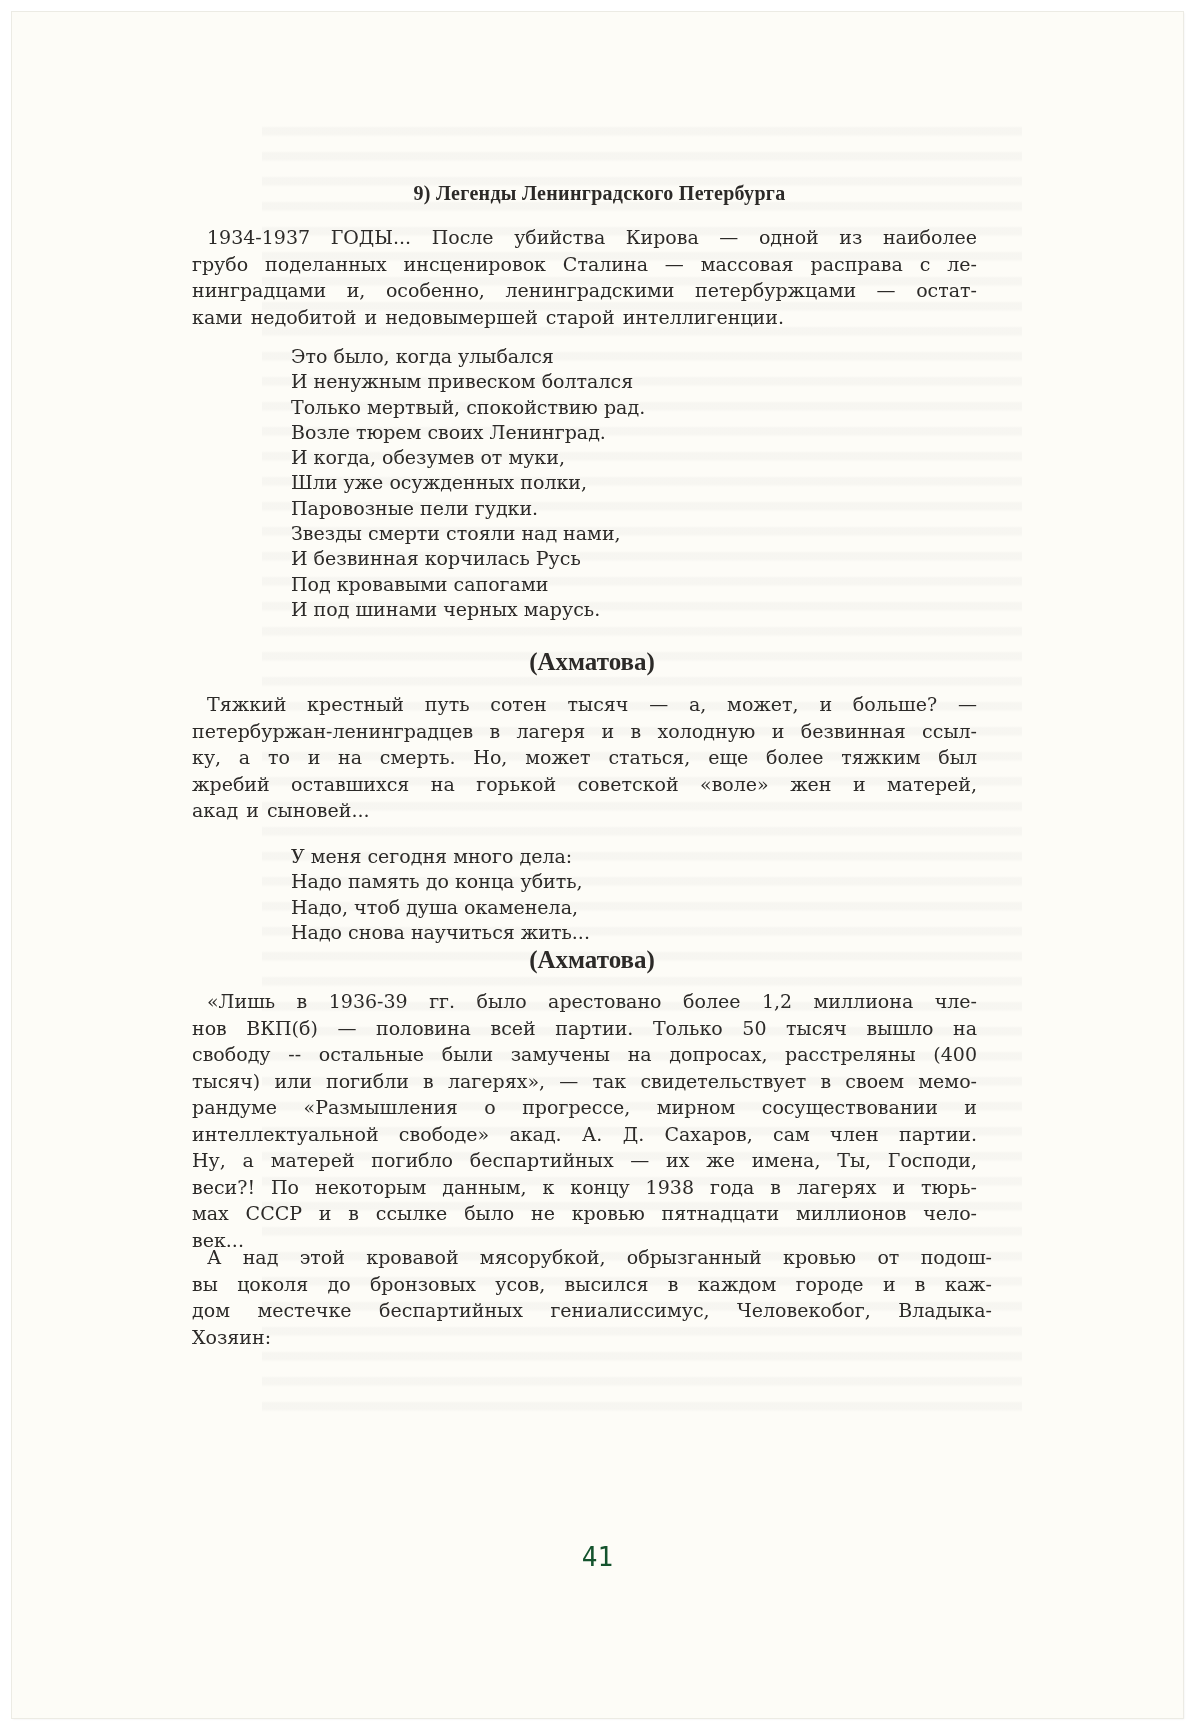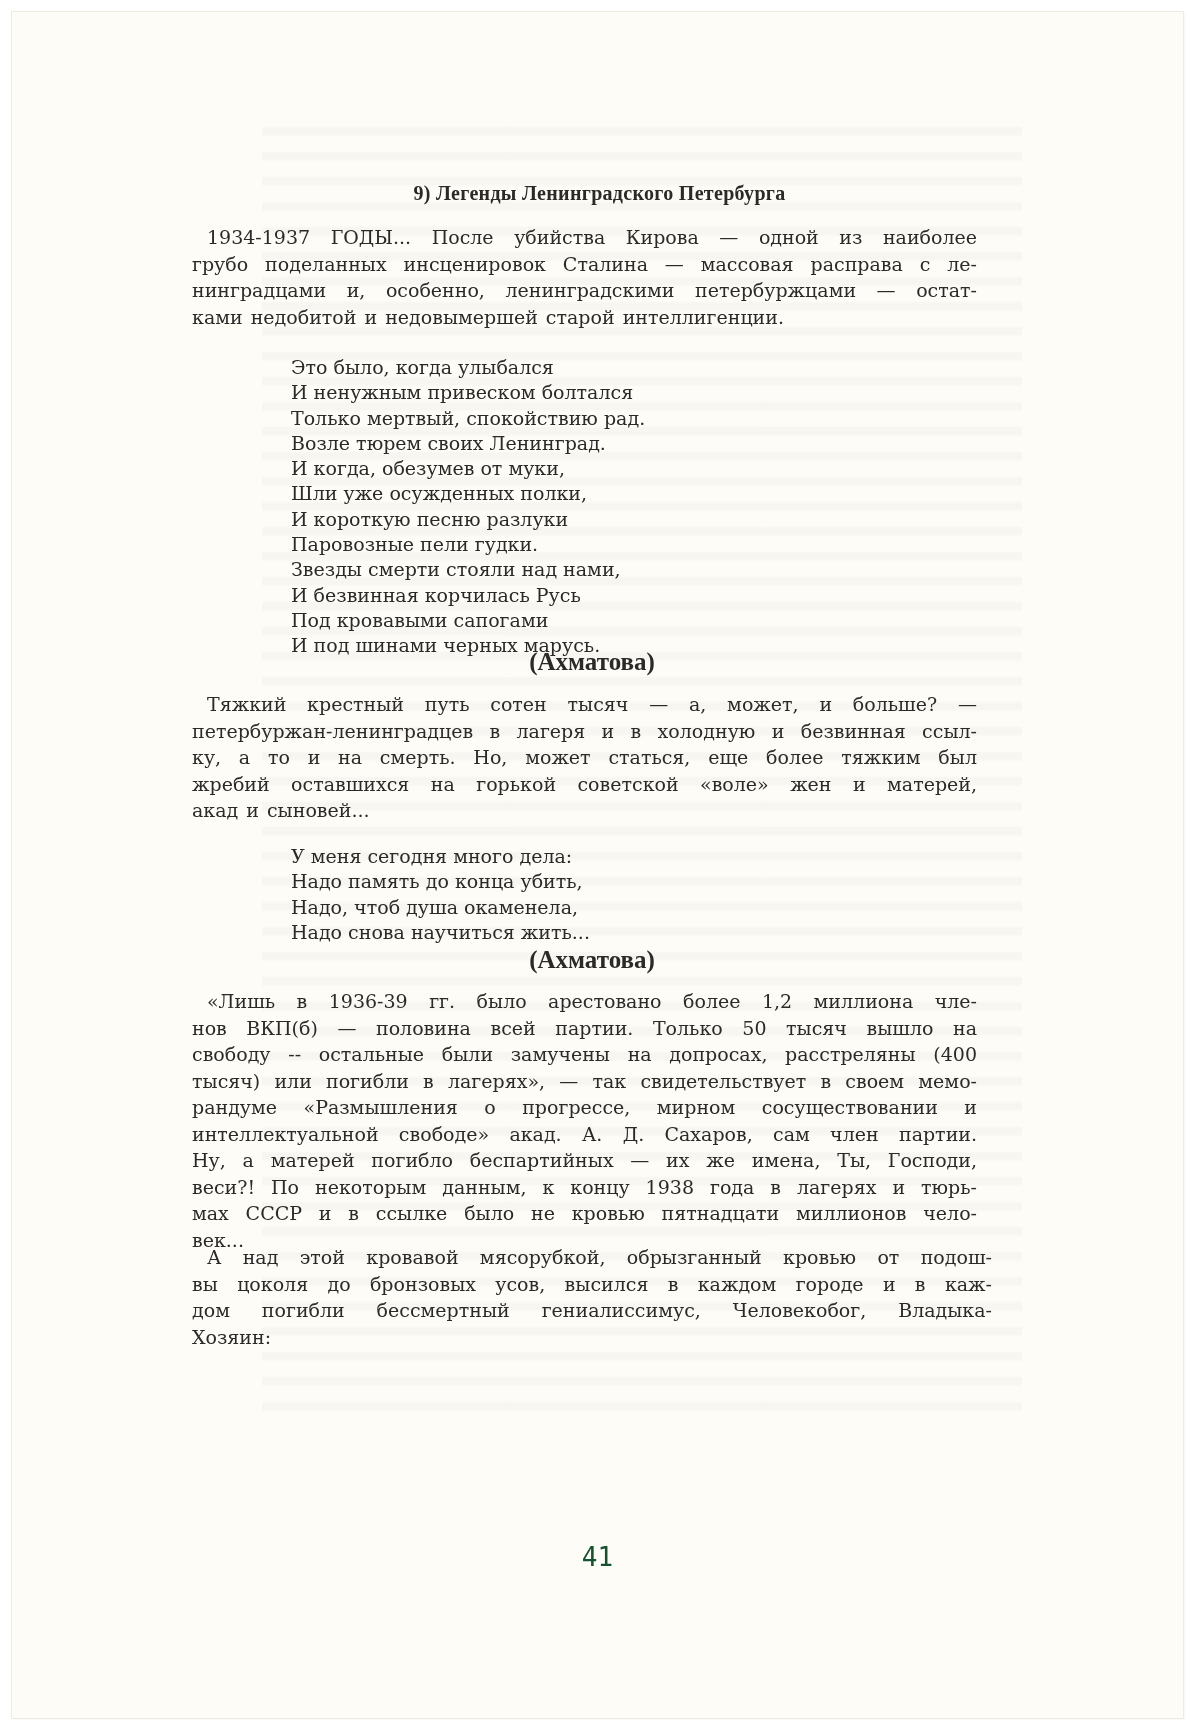--- a/index.html
+++ b/index.html
@@ -83,21 +83,21 @@
     }
     .attribution {
       text-align: center;
       font-family: Liberation Serif, serif;
       font-weight: bold;
       font-size: 25px;
       margin: 2px 0 0 0;
       padding-right: 0;
     }
     .block1 { position: absolute; top: 48px; left: -15px; width: 785px; }
-    .poem1 { position: absolute; top: 179px; left: 84px; }
+    .poem1 { position: absolute; top: 168px; left: 84px; }
     .attr1 { position: absolute; top: 470px; left: 0; width: 770px; }
     .block2 { position: absolute; top: 515px; left: -15px; width: 785px; }
     .poem2 { position: absolute; top: 668px; left: 84px; }
     .attr2 { position: absolute; top: 768px; left: 0; width: 770px; }
     .block3 { position: absolute; top: 812px; left: -15px; width: 785px; }
     .block4 { position: absolute; top: 1068px; left: -15px; width: 800px; }
     .page-number {
       position: absolute;
       left: 0;
       top: 1530px;
@@ -129,21 +129,20 @@
       <span class="line last">ками недобитой и недовымершей старой интеллигенции.</span>
     </div>
 
     <div class="poem1 poem" style="margin:0;">
       <span class="pline">Это было, когда улыбался</span>
       <span class="pline">И ненужным привеском болтался</span>
       <span class="pline">Только мертвый, спокойствию рад.</span>
       <span class="pline">Возле тюрем своих Ленинград.</span>
       <span class="pline">И когда, обезумев от муки,</span>
       <span class="pline">Шли уже осужденных полки,</span>
-      <span class="pline">И короткую песню разлуки</span>
       <span class="pline">Паровозные пели гудки.</span>
       <span class="pline">Звезды смерти стояли над нами,</span>
       <span class="pline">И безвинная корчилась Русь</span>
       <span class="pline">Под кровавыми сапогами</span>
       <span class="pline">И под шинами черных марусь.</span>
     </div>
 
     <div class="attr1 attribution">(Ахматова)</div>
 
     <div class="block2 para">
@@ -172,20 +171,20 @@
       <span class="line">интеллектуальной свободе» акад. А. Д. Сахаров, сам член партии.</span>
       <span class="line">Ну, а матерей погибло беспартийных — их же имена, Ты, Господи,</span>
       <span class="line">веси?! По некоторым данным, к концу 1938 года в лагерях и тюрь-</span>
       <span class="line">мах СССР и в ссылке было не кровью пятнадцати миллионов чело-</span>
       <span class="line last">век...</span>
     </div>
 
     <div class="block4 para">
       <span class="line firstline">А над этой кровавой мясорубкой, обрызганный кровью от подош-</span>
       <span class="line">вы цоколя до бронзовых усов, высился в каждом городе и в каж-</span>
-      <span class="line">дом погибли бессмертный гениалиссимус, Человекобог, Владыка-</span>
+      <span class="line">дом местечке беспартийных гениалиссимус, Человекобог, Владыка-</span>
       <span class="line last">Хозяин:</span>
     </div>
 
   </div>
 
   <div class="page-number">41</div>
 </div>
 
 </body></html>

